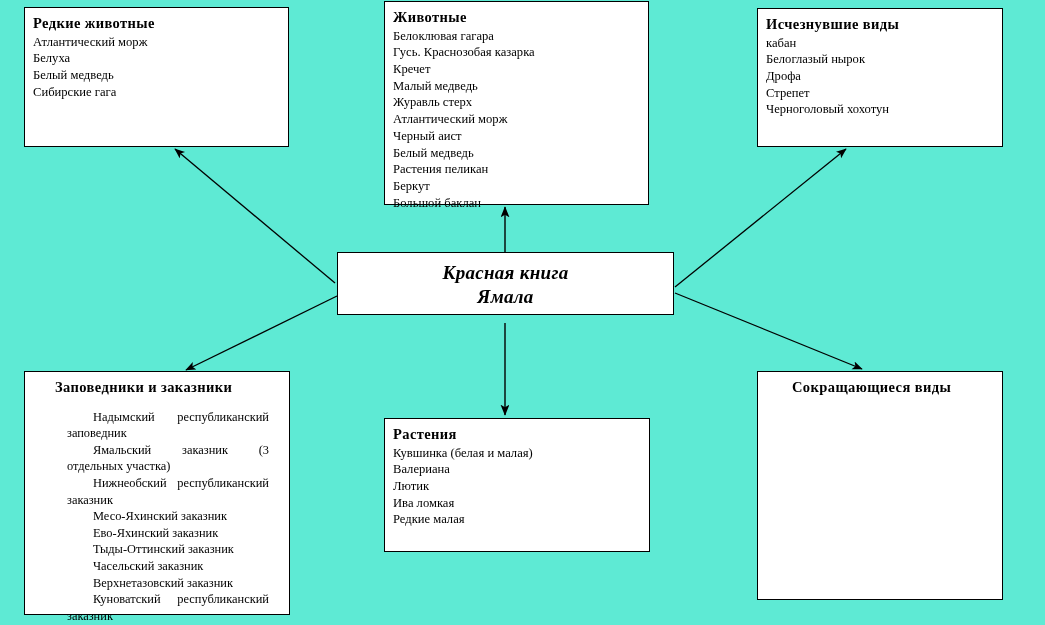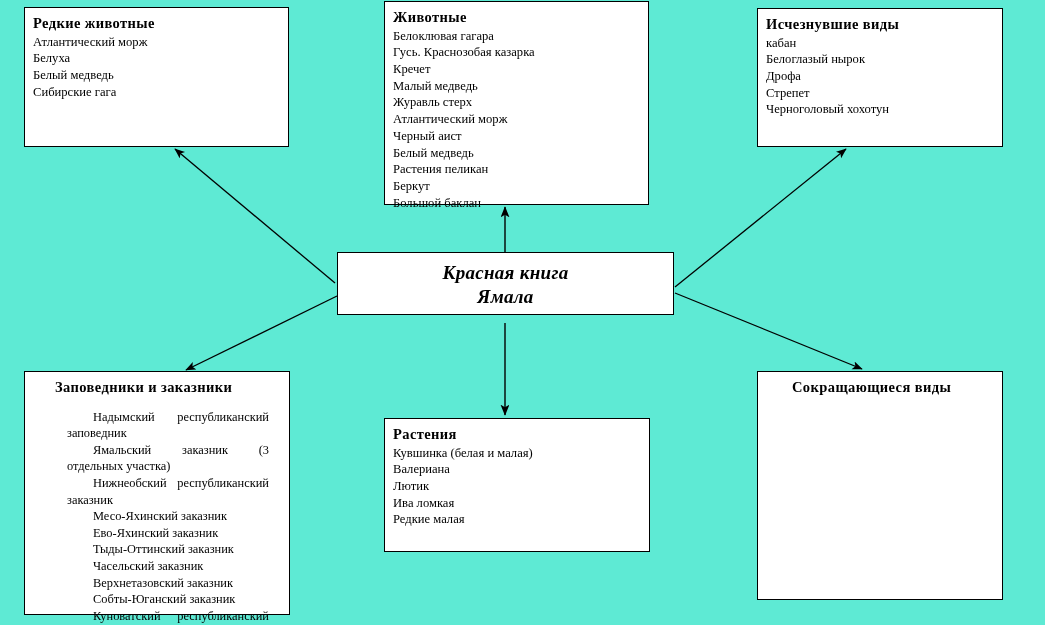--- a/index.html
+++ b/index.html
@@ -161,21 +161,20 @@
     <div class="node-title">Заповедники и заказники</div>
     <ul class="para-list">
       <li>Надымский республиканский заповедник</li>
       <li>Ямальский заказник (3 отдельных участка)</li>
       <li>Нижнеобский республиканский заказник</li>
       <li class="nojust">Месо-Яхинский заказник</li>
       <li class="nojust">Ево-Яхинский заказник</li>
       <li class="nojust">Тыды-Оттинский заказник</li>
       <li class="nojust">Часельский заказник</li>
       <li class="nojust">Верхнетазовский заказник</li>
-      <li class="nojust">Собты-Юганский заказник</li>
       <li>Куноватский республиканский заказник</li>
     </ul>
   </div>
 
   <div class="node" style="left:384px; top:418px; width:266px; height:134px;">
     <div class="node-title">Растения</div>
     <ul class="node-list">
       <li>Кувшинка (белая и малая)</li>
       <li>Валериана</li>
       <li>Лютик</li>

